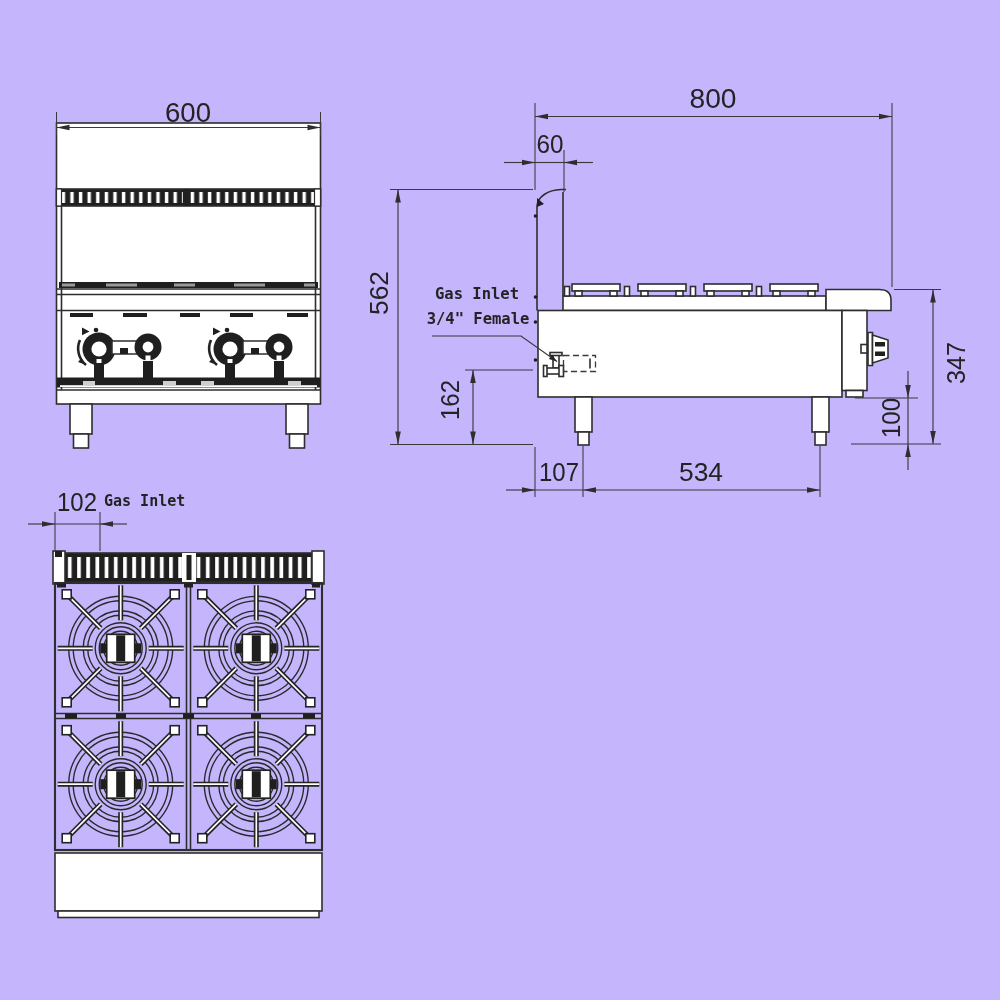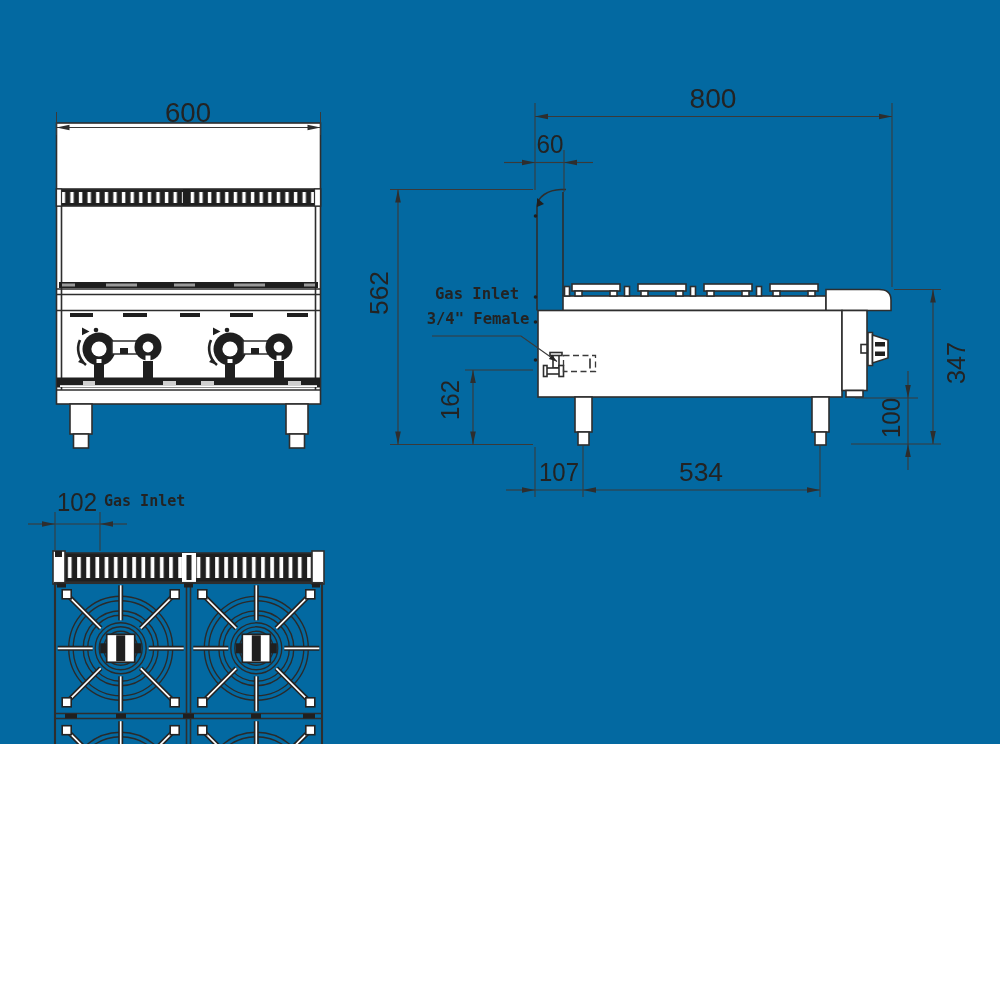--- a/index.html
+++ b/index.html
@@ -1,16 +1,16 @@
 <!DOCTYPE html>
 <html><head>
 <meta charset="utf-8">
 <style>
   html,body{margin:0;padding:0;background:#fff;}
-  #stage{position:relative;width:1000px;height:744px;background:#0369a1;overflow:hidden;
+  #stage{position:relative;width:1000px;height:1000px;background:#c4b5fd;overflow:hidden;
          font-family:"Liberation Sans",sans-serif;text-decoration:underline;}
   svg{position:absolute;left:0;top:0;}
   .ln{stroke:#2e2e2e;stroke-width:1.6;fill:none;}
   .lnw{stroke:#2e2e2e;stroke-width:1.6;fill:#ffffff;}
   .hv{stroke:#2e2e2e;stroke-width:2.1;fill:none;}
   .dim{stroke:#3a3a3a;stroke-width:1.15;fill:none;}
   .ext{stroke:#3a3a3a;stroke-width:1.05;fill:none;}
   .dsh{stroke:#3a3a3a;stroke-width:1.3;fill:none;stroke-dasharray:6 3.5;}
   .num{font-family:"Liberation Sans",sans-serif;font-size:25px;fill:#232323;text-anchor:middle;}
   .numL{font-family:"Liberation Sans",sans-serif;font-size:28px;fill:#232323;text-anchor:middle;}

